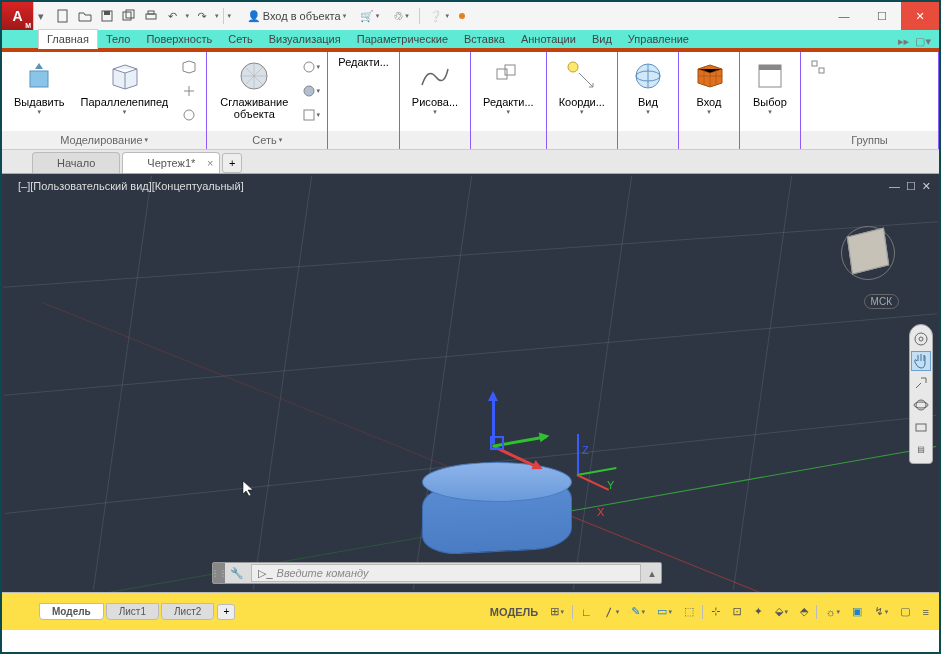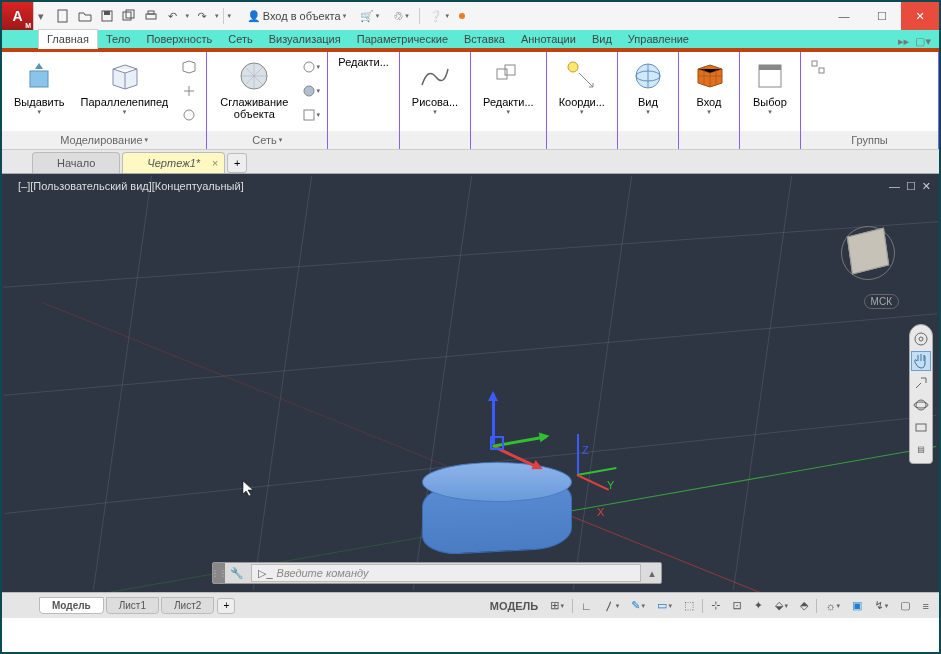--- a/index.html
+++ b/index.html
@@ -33,21 +33,21 @@
 .panel-title { height: 18px; background: #f0f0f0; text-align: center; color: #666; display: flex; align-items: center; justify-content: center; gap: 2px; font-size: 10px; padding: 0 4px; }
 .big-btn { display: flex; flex-direction: column; align-items: center; justify-content: flex-start; padding: 2px 6px; cursor: pointer; text-align: center; min-width: 44px; }
 .big-icon { width: 36px; height: 36px; margin-bottom: 2px; display: flex; align-items: center; justify-content: center; }
 .small-col { display: flex; flex-direction: column; gap: 2px; }
 .small-btn { width: 22px; height: 22px; display: flex; align-items: center; justify-content: center; cursor: pointer; border: 1px solid transparent; }
 .drop-arrow { font-size: 7px; color: #666; }
 
 
 .doc-tabs { height: 24px; background: #e8e8e8; display: flex; align-items: flex-end; padding-left: 30px; border-bottom: 1px solid #aaa; }
 .doc-tab { padding: 4px 24px; background: #ddd; border: 1px solid #bbb; border-bottom: none; border-radius: 4px 4px 0 0; margin-right: 2px; color: #555; cursor: pointer; position: relative; }
-.doc-tab.active { background: #fef9c3; font-style: italic; }
+.doc-tab.active { background: #ffffff; }
 .doc-tab .close { position: absolute; right: 6px; top: 4px; color: #888; }
 .doc-add { width: 20px; height: 20px; border: 1px solid #bbb; background: #eee; display: flex; align-items: center; justify-content: center; cursor: pointer; border-radius: 3px; }
 
 
 .viewport { position: relative; height: 418px; background: #2d3642; overflow: hidden; }
 .vp-label { position: absolute; top: 6px; left: 16px; color: #ddd; font-size: 11px; }
 .vp-controls-tr { position: absolute; top: 6px; right: 8px; color: #ccc; display: flex; gap: 6px; }
 
 .cursor { position: absolute; top: 306px; left: 240px; color: #fff; font-size: 14px; }
 
@@ -97,21 +97,21 @@
 .cmd-input { flex: 1; background: #eee; height: 18px; margin: 0 2px; padding: 0 6px; color: #888; font-style: italic; display: flex; align-items: center; border: 1px solid #bbb; }
 .cmd-arrow { width: 18px; color: #666; text-align: center; }
 
 
 .layout-tabs { height: 22px; background: #e8e8e8; border-top: 1px solid #bbb; display: flex; align-items: center; }
 .ltab { padding: 2px 12px; background: #ddd; border: 1px solid #bbb; border-radius: 0 0 4px 4px; margin: 0 1px; color: #555; cursor: pointer; font-size: 10px; }
 .ltab.active { background: #fff; font-weight: bold; }
 .ladd { width: 18px; height: 16px; border: 1px solid #bbb; background: #eee; display: flex; align-items: center; justify-content: center; cursor: pointer; border-radius: 3px; margin-left: 2px; font-size: 10px; }
 
 
-.statusbar { height: 26px; background: #e5e5e5; display: flex; align-items: center; padding: 0 6px; border-top: 1px solid #bbb; }
+.statusbar { height: 38px; background: #fde047; display: flex; align-items: center; padding: 0 6px; border-top: 1px solid #bbb; }
 .status-left { padding-left: 30px; }
 .status-right { margin-left: auto; display: flex; align-items: center; gap: 4px; }
 .status-btn { padding: 0 4px; color: #555; cursor: pointer; display: flex; align-items: center; gap: 1px; font-size: 11px; }
 .status-sep { width: 1px; height: 14px; background: #bbb; }
 
 svg { display: block; }
 </style>
 </head>
 <body>
 

